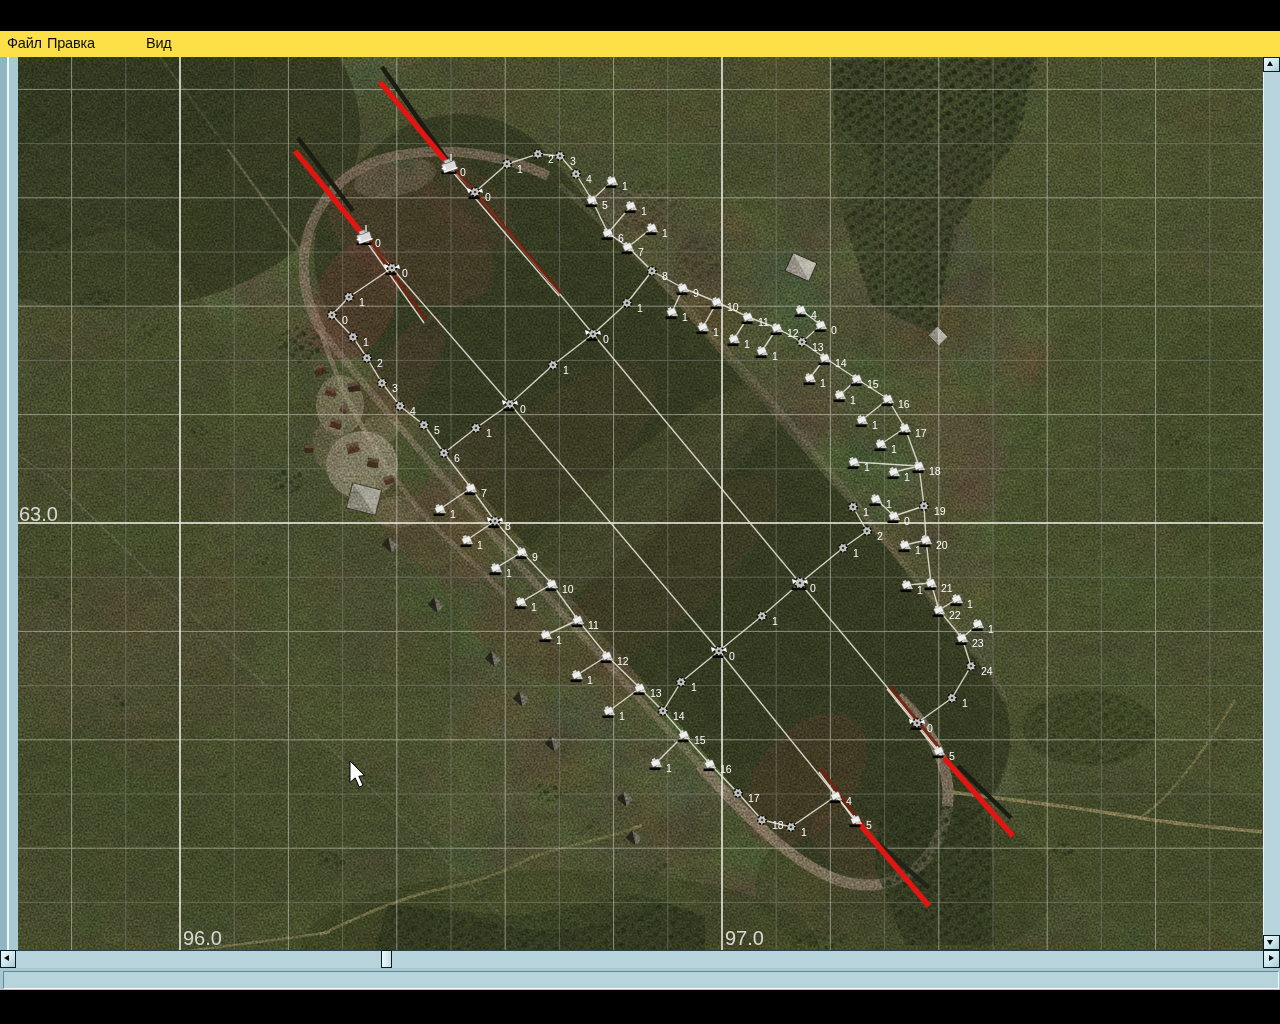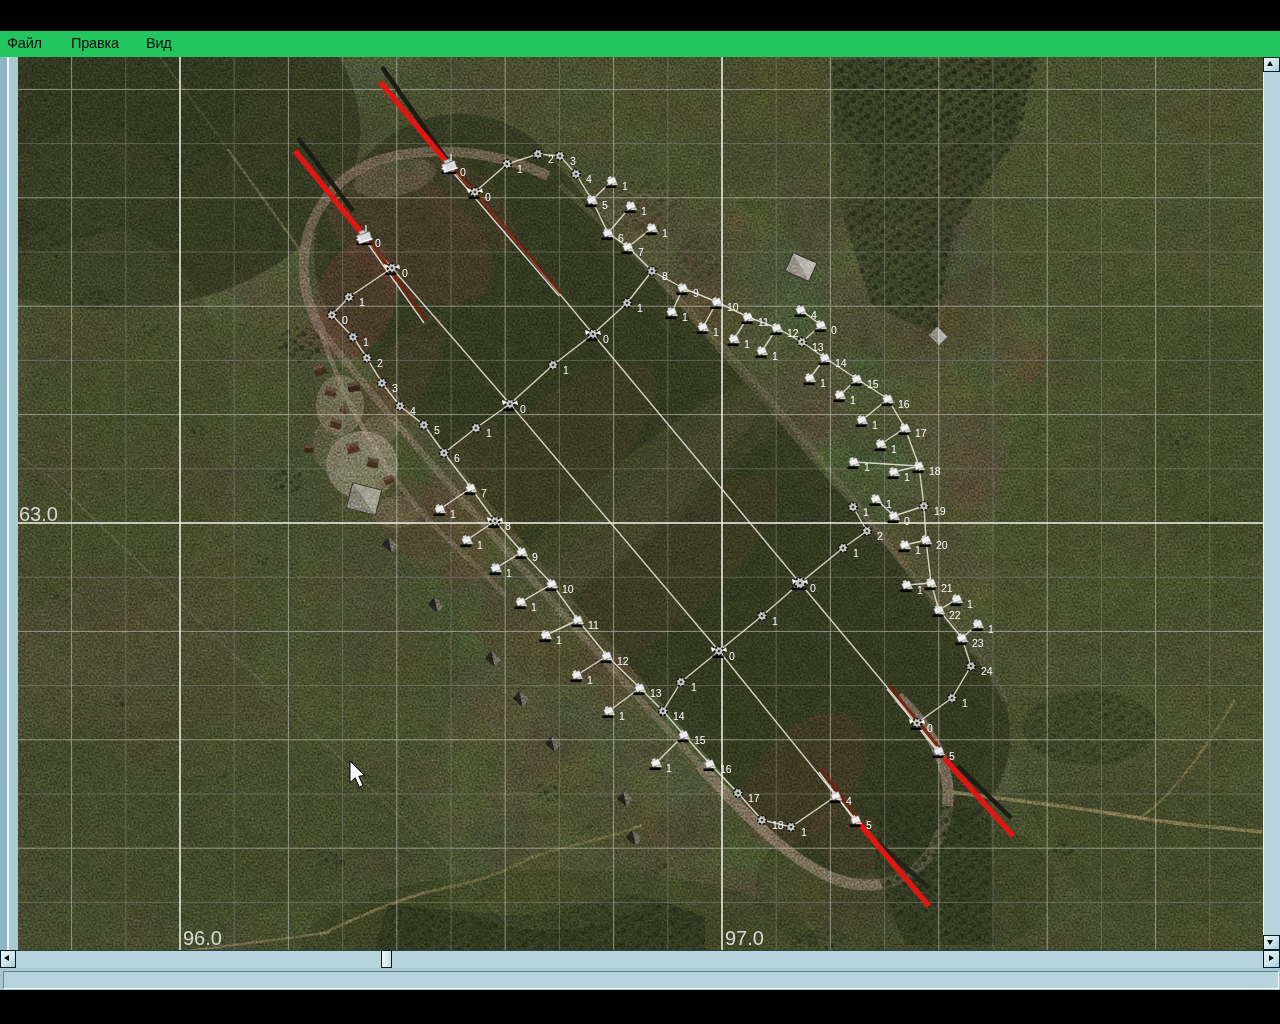--- a/index.html
+++ b/index.html
@@ -1,33 +1,33 @@
 <!DOCTYPE html>
 <html><head><meta charset="utf-8">
 <style>
 html,body{margin:0;padding:0;background:#000;width:1280px;height:1024px;overflow:hidden;font-family:"Liberation Sans",sans-serif;}
-#menubar{position:absolute;left:0;top:31px;width:1280px;height:33px;background:#22c55e;border-bottom:2px solid #0c1d24;box-sizing:border-box;}
+#menubar{position:absolute;left:0;top:31px;width:1280px;height:33px;background:#fde047;border-bottom:2px solid #0c1d24;box-sizing:border-box;}
 #menubar span{position:absolute;top:4px;color:#0a0e12;font-size:14.5px;letter-spacing:-0.2px;}
 #lstrip{position:absolute;left:0;top:57px;width:18px;height:893px;background:linear-gradient(90deg,#8db6c2 0px,#8db6c2 7px,#eef8fb 7px,#eef8fb 9px,#a9c9d3 9px,#a9c9d3 18px);}
 #map{position:absolute;left:18px;top:57px;}
 #vsb{position:absolute;left:1263px;top:57px;width:17px;height:893px;background:#b7d4dc;border-left:1px solid #edf7fa;box-sizing:border-box;}
 .sbtn{position:absolute;background:linear-gradient(135deg,#e9f6f9 0%,#cfe6ec 55%,#a9c9d3 100%);border:1px solid #081e26;box-sizing:border-box;}
 .tri{position:absolute;width:0;height:0;}
 #hsb{position:absolute;left:0;top:950px;width:1280px;height:18px;background:#b7d4dc;border-top:1px solid #25444d;box-sizing:border-box;}
 #hthumb{position:absolute;left:381px;top:950px;width:11px;height:18px;background:linear-gradient(90deg,#f0fafc,#c4dde4);border:1px solid #081e26;box-sizing:border-box;}
 #status{position:absolute;left:0;top:968px;width:1280px;height:22px;background:#a9c7d1;}
 #statusin{position:absolute;left:3px;top:971px;width:1274px;height:16px;background:#b7d4dc;border-top:1px solid #5f8b97;border-left:1px solid #5f8b97;border-bottom:1px solid #f2fbfd;border-right:1px solid #f2fbfd;}
 </style></head>
 <body>
 
 <div style="position:absolute;left:0;top:0;width:1280px;height:31px;background:#000;"></div>
 
 <div id="menubar">
     <span style="left:7px;">Файл</span>
-    <span style="left:47px;margin-left:24px;">Правка</span>
+    <span style="left:47px;">Правка</span>
     <span style="left:98px;margin-left:48px;">Вид</span>
   </div>
 
 <div id="lstrip"></div>
 
 <svg id="map" width="1245" height="893" viewBox="18 57 1245 893">
 <defs>
 <filter color-interpolation-filters="sRGB" id="soft" x="-40%" y="-40%" width="180%" height="180%">
         <feGaussianBlur stddev="9"></feGaussianBlur>
       </filter>

